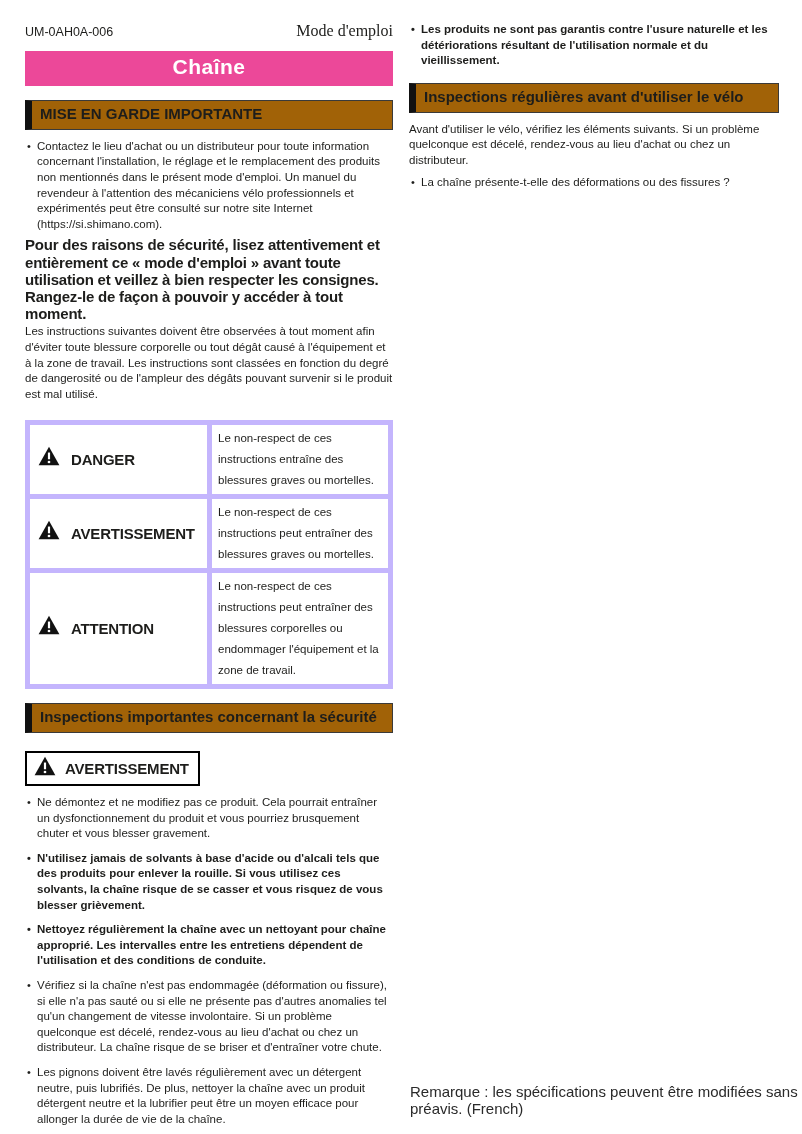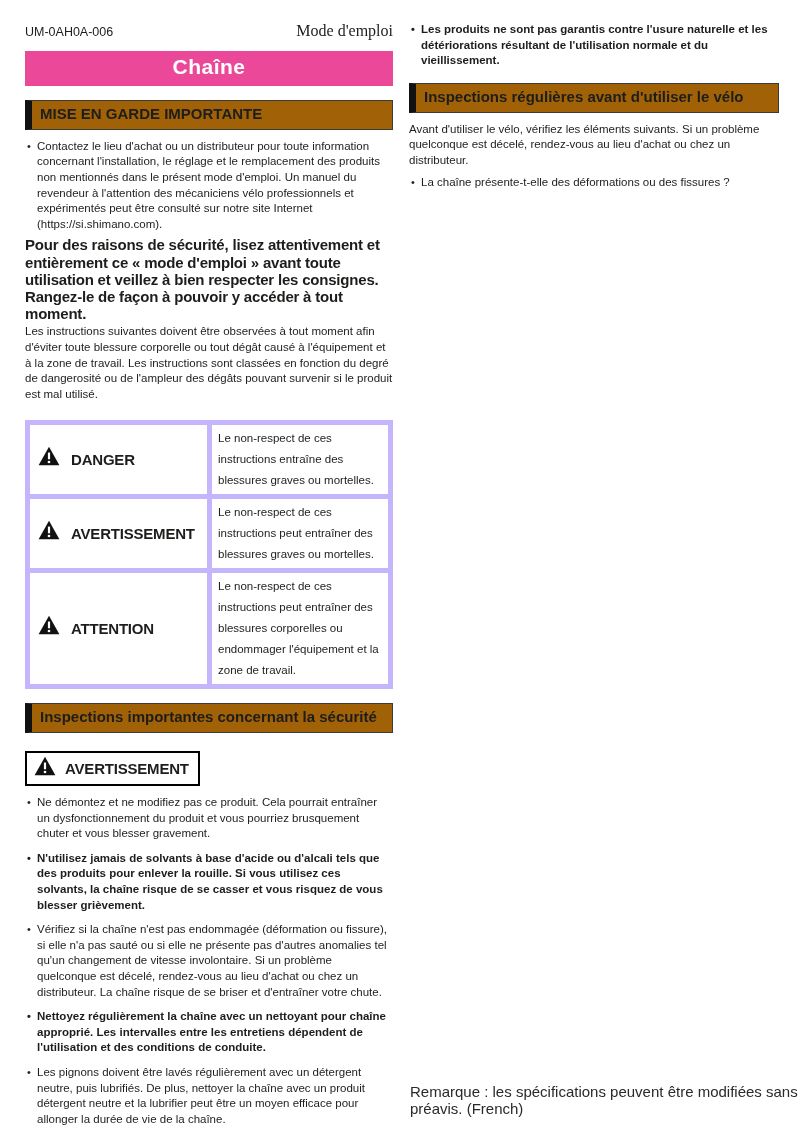--- a/index.html
+++ b/index.html
@@ -170,26 +170,26 @@
       </span>
       <span class="sig-label">AVERTISSEMENT</span>
     </div>
 
     <div class="bullet body-txt">
       <span>Ne démontez et ne modifiez pas ce produit. Cela pourrait entraîner un dysfonctionnement du produit et vous pourriez brusquement chuter et vous blesser gravement.</span>
     </div>
     <div class="bullet body-txt b">
       <span>N'utilisez jamais de solvants à base d'acide ou d'alcali tels que des produits pour enlever la rouille. Si vous utilisez ces solvants, la chaîne risque de se casser et vous risquez de vous blesser grièvement.</span>
     </div>
-    <div class="bullet body-txt">
-      <span>Vérifiez si la chaîne n'est pas endommagée (déformation ou fissure), si elle n'a pas sauté ou si elle ne présente pas d'autres anomalies tel qu'un changement de vitesse involontaire. Si un problème quelconque est décelé, rendez-vous au lieu d'achat ou chez un distributeur. La chaîne risque de se briser et d'entraîner votre chute.</span>
-    </div>
     <div class="bullet body-txt b">
       <span>Nettoyez régulièrement la chaîne avec un nettoyant pour chaîne approprié. Les intervalles entre les entretiens dépendent de l'utilisation et des conditions de conduite.</span>
     </div>
+    <div class="bullet body-txt">
+      <span>Vérifiez si la chaîne n'est pas endommagée (déformation ou fissure), si elle n'a pas sauté ou si elle ne présente pas d'autres anomalies tel qu'un changement de vitesse involontaire. Si un problème quelconque est décelé, rendez-vous au lieu d'achat ou chez un distributeur. La chaîne risque de se briser et d'entraîner votre chute.</span>
+    </div>
 
 
     <div class="bullet body-txt">
       <span>Les pignons doivent être lavés régulièrement avec un détergent neutre, puis lubrifiés. De plus, nettoyer la chaîne avec un produit détergent neutre et la lubrifier peut être un moyen efficace pour allonger la durée de vie de la chaîne.</span>
     </div>
 
   </div>
 
   <div class="col-right">
 

